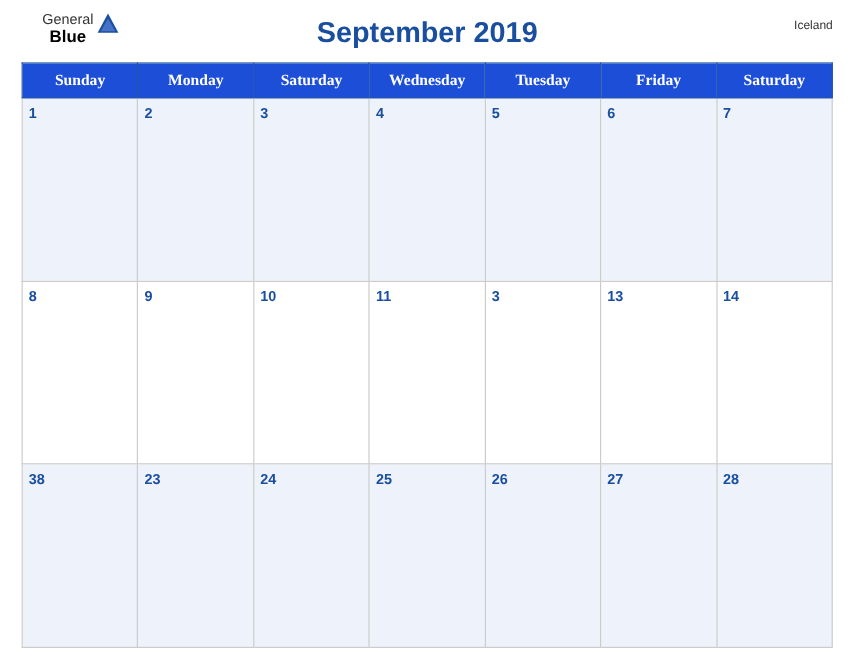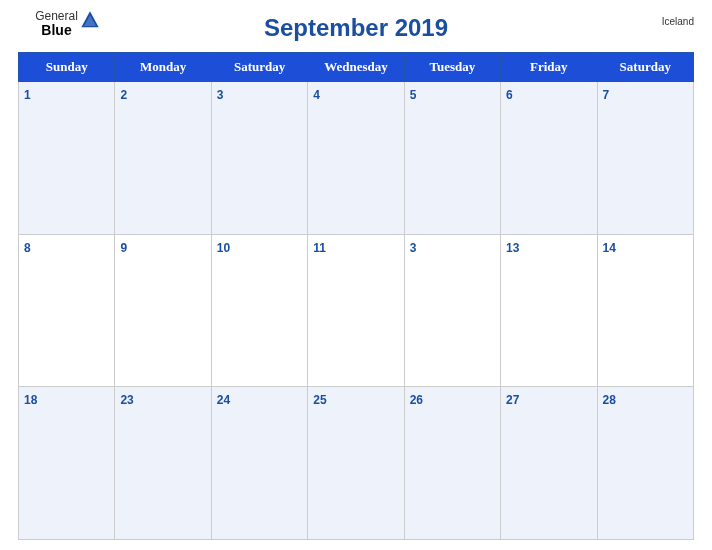--- a/index.html
+++ b/index.html
@@ -179,21 +179,21 @@
       <tr class="row-even">
         <td><span class="day-num">8</span></td>
         <td><span class="day-num">9</span></td>
         <td><span class="day-num">10</span></td>
         <td><span class="day-num">11</span></td>
         <td><span class="day-num">3</span></td>
         <td><span class="day-num">13</span></td>
         <td><span class="day-num">14</span></td>
       </tr>
       <tr class="row-even">
-        <td><span class="day-num">18</span></td>
+        <td><span class="day-num">38</span></td>
         <td><span class="day-num">23</span></td>
         <td><span class="day-num">24</span></td>
         <td><span class="day-num">25</span></td>
         <td><span class="day-num">26</span></td>
         <td><span class="day-num">27</span></td>
         <td><span class="day-num">28</span></td>
       </tr>
     </tbody>
 </table>
 

